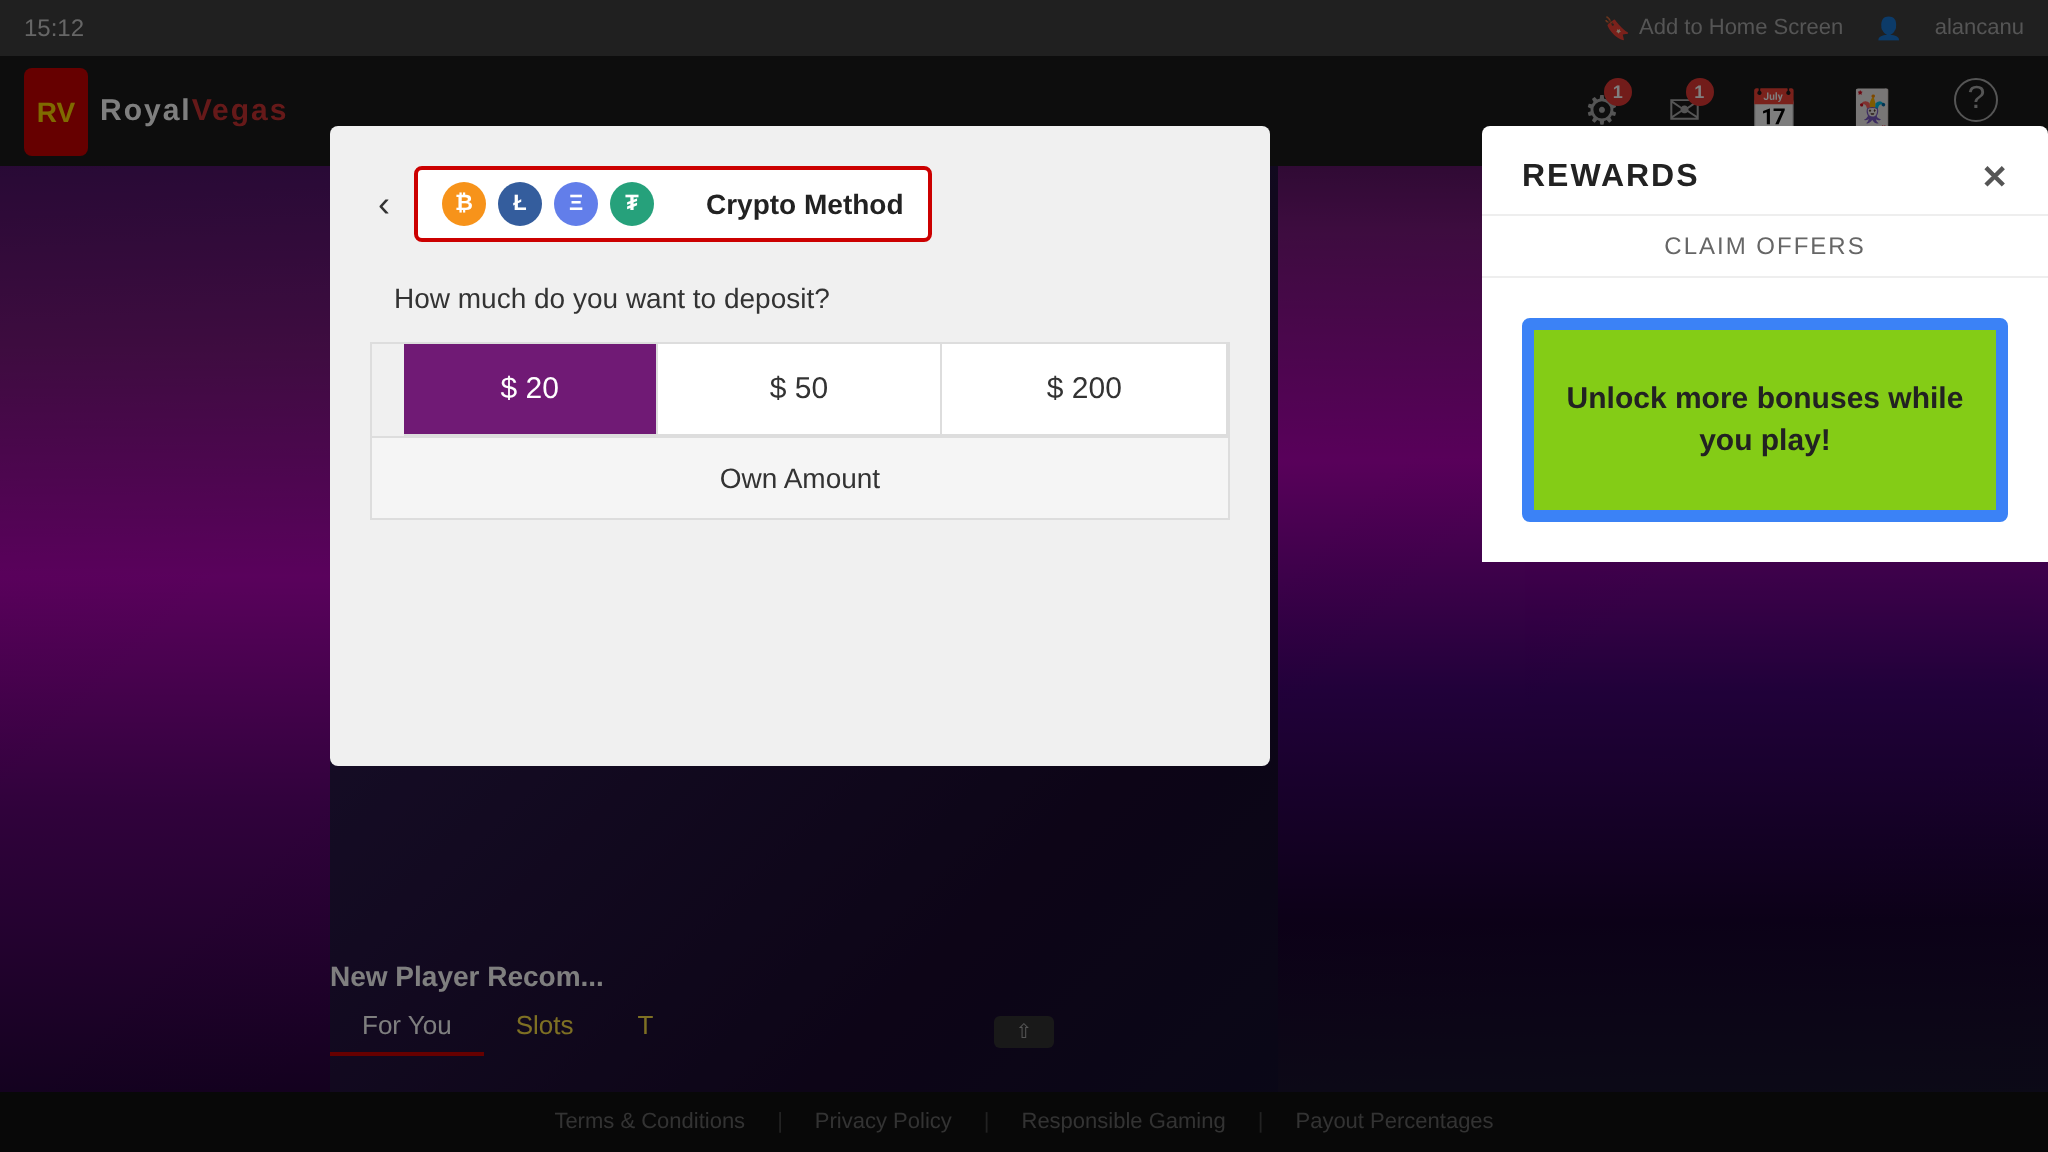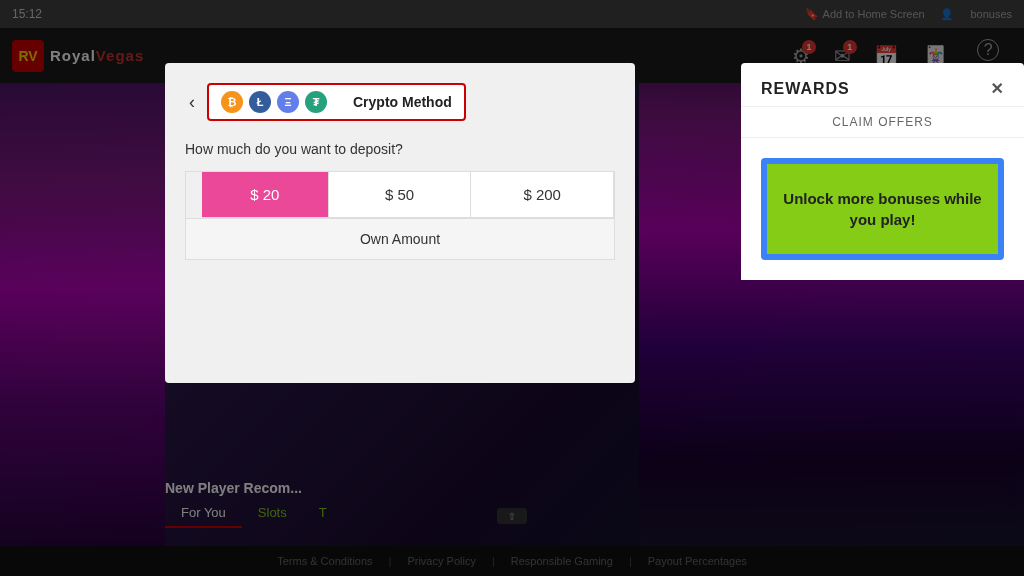--- a/index.html
+++ b/index.html
@@ -72,21 +72,21 @@
       padding: 0 12px;
       z-index: 100;
       gap: 12px;
     }
     .logo {
       display: flex; align-items: center; gap: 6px;
       font-size: 18px; font-weight: bold; color: #fff;
       margin-right: 20px;
     }
     .logo-badge {
-      width: 32px; height: 32px;
+      width: 32px; height: 44px;
       background: #cc0000;
       border-radius: 4px;
       display: flex; align-items: center; justify-content: center;
       color: #ffd700; font-size: 14px; font-weight: bold;
     }
     .logo-text { color: #fff; font-size: 15px; font-weight: bold; letter-spacing: 1px; }
     .logo-text span { color: #cc0000; }
     .nav-icons {
       display: flex; align-items: center; gap: 8px; margin-left: auto;
     }
@@ -110,21 +110,21 @@
     
     .bottom-tabs {
       position: absolute;
       bottom: 48px; left: 0;
       padding: 0 165px;
       display: flex; gap: 0;
       z-index: 100;
     }
     .tab-item {
       padding: 6px 16px;
-      color: #84cc16; font-size: 13px; cursor: pointer;
+      color: #fde047; font-size: 13px; cursor: pointer;
       border-bottom: 2px solid transparent;
     }
     .tab-item.active { color: #fff; border-bottom: 2px solid #cc0000; }
 
     
     .footer {
       position: absolute;
       bottom: 0; left: 0; right: 0;
       height: 30px;
       background: #111;
@@ -200,21 +200,21 @@
       display: flex; align-items: center; justify-content: center;
       font-size: 11px; font-weight: bold; color: #fff;
     }
     .crypto-icon.btc { background: #f7931a; }
     .crypto-icon.ltc { background: #345d9d; }
     .crypto-icon.eth { background: #627eea; }
     .crypto-icon.usdt { background: #26a17b; }
     .crypto-label { font-size: 14px; font-weight: bold; color: #222; margin-left: 20px; }
 
     .deposit-question {
-      font-size: 14px; color: #333; margin-bottom: 14px;
+      font-size: 14px; color: #333; margin-bottom: 14px; margin-left: 12px;
     }
 
     .amount-grid {
       display: grid; grid-template-columns: repeat(3, 1fr);
       gap: 0; margin-bottom: 0;
       border: 1px solid #ddd;
     }
     .amount-btn {
       padding: 14px 8px;
       text-align: center;
@@ -222,21 +222,21 @@
       font-weight: 500;
       cursor: pointer;
       border: none;
       background: #fff;
       border-right: 1px solid #ddd;
       border-bottom: 1px solid #ddd;
       color: #333;
     }
     .amount-btn:last-child { border-right: none; }
     .amount-btn.selected {
-      background: #ec4899; color: #fff; margin-left: 16px;
+      background: #701a75; color: #fff; margin-left: 16px;
     }
     .amount-own {
       grid-column: 1 / -1;
       padding: 12px;
       text-align: center;
       background: #f5f5f5;
       font-size: 14px; color: #333;
       cursor: pointer;
       border-top: 1px solid #ddd;
       border-bottom: none;
@@ -325,21 +325,21 @@
 </div>
 
 <div class="topbar">
   <span>15:12</span>
   <div class="topbar-right">
     <span class="add-home">
       <span>🔖</span>
       <span>Add to Home Screen</span>
     </span>
     <span>👤</span>
-    <span>bonuses</span>
+    <span>alancanu</span>
   </div>
 </div>
 
 <div class="header">
   <div class="logo">
     <div class="logo-badge">
       <span>RV</span>
     </div>
     <span class="logo-text">
       <span style="color:#fff">Royal</span><span style="color:#cc3333">Vegas</span>

